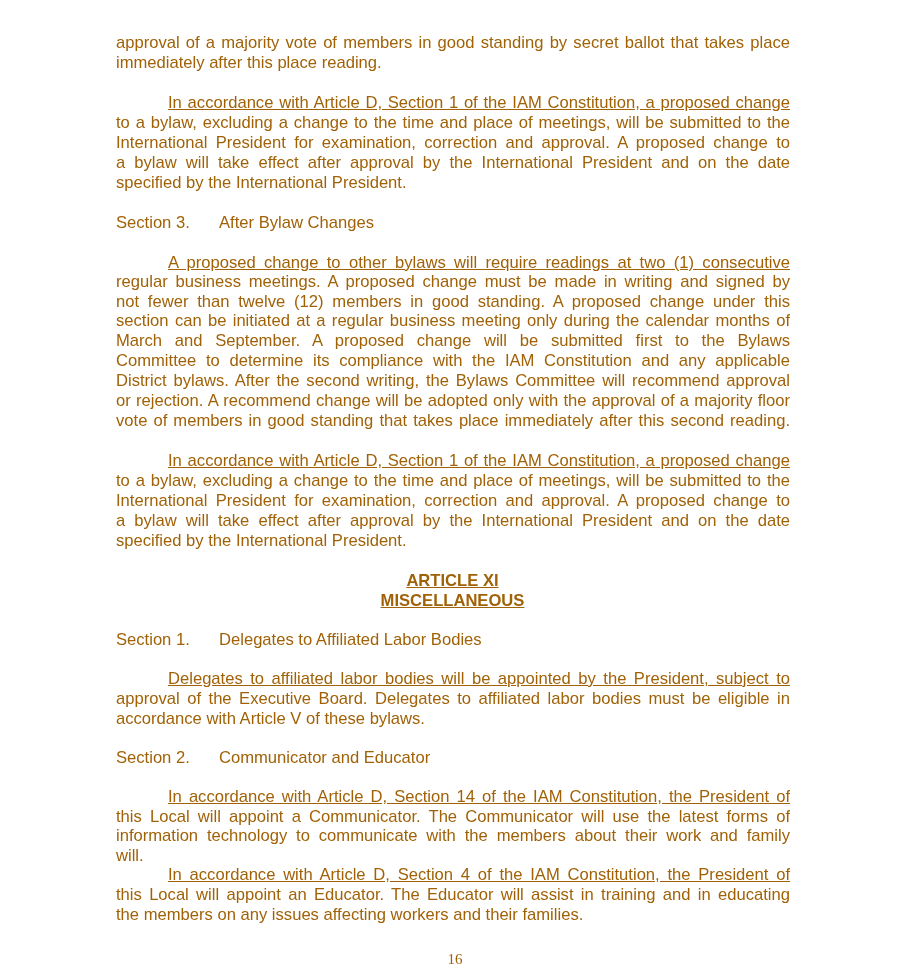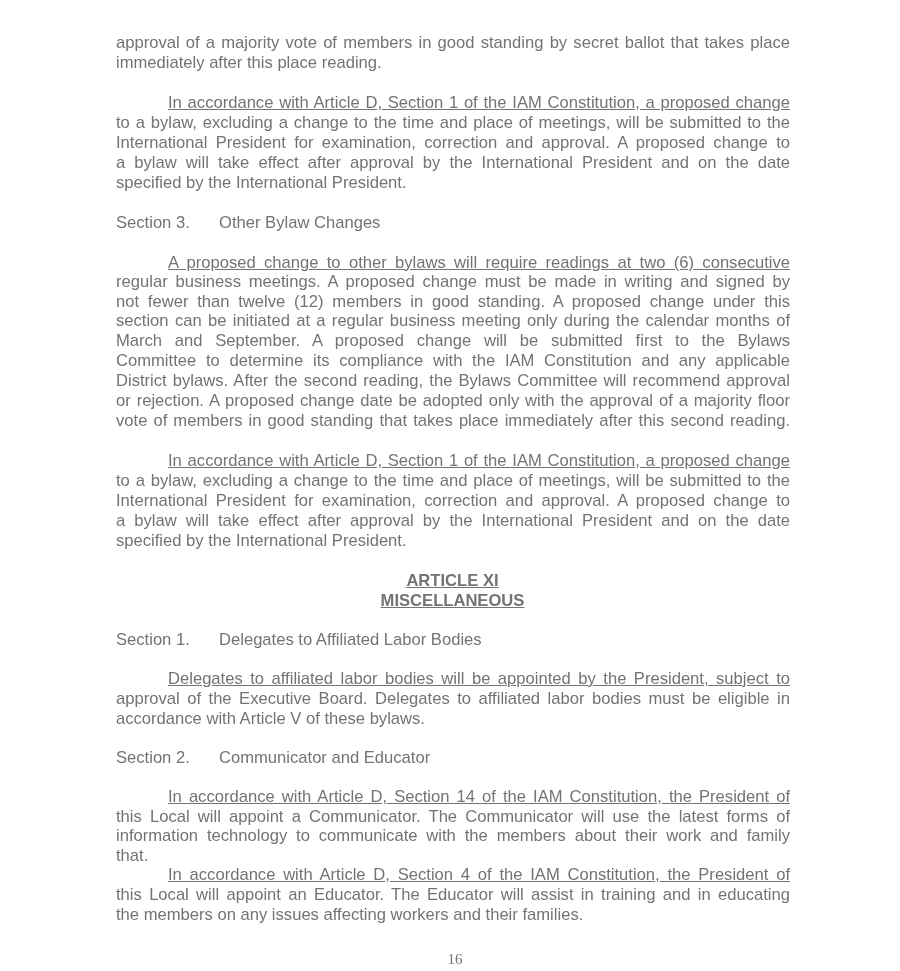--- a/index.html
+++ b/index.html
@@ -1,20 +1,20 @@
 <!DOCTYPE html>
 <html><head>
   <meta charset="utf-8">
   <style>
     html, body { margin: 0; padding: 0; background: #ffffff; }
     body { width: 900px; height: 971px; position: relative; overflow: hidden; }
     .page {
       position: absolute; left: 0; top: 0; width: 900px; height: 971px;
       font-family: "Liberation Sans", sans-serif;
-      font-size: 16.6px; color: #737373;
+      font-size: 16.6px; color: #a16207;
       -webkit-font-smoothing: antialiased;
     }
     .line {
       position: absolute; left: 116px; width: 674px;
       white-space: nowrap; line-height: 20px; height: 20px;
     }
     .justify { text-align: justify; text-align-last: justify; white-space: normal; overflow: hidden; }
     .indent { left: 168px; width: 622px; text-decoration: underline; }
     .sec-label { position: absolute; left: 116px; line-height: 20px; }
     .sec-title { position: absolute; left: 219px; line-height: 20px; }
@@ -40,32 +40,32 @@
   <div>
     <div class="line justify indent" style="top:93px">In accordance with Article D, Section 1 of the IAM Constitution, a proposed change</div>
     <div class="line justify" style="top:113px">to a bylaw, excluding a change to the time and place of meetings, will be submitted to the</div>
     <div class="line justify" style="top:133px">International President for examination, correction and approval. A proposed change to</div>
     <div class="line justify" style="top:153px">a bylaw will take effect after approval by the International President and on the date</div>
     <div class="line" style="top:173px">specified by the International President.</div>
   </div>
 
   <div>
     <span class="sec-label" style="top:213px">Section 3.</span>
-    <span class="sec-title" style="top:213px">Other Bylaw Changes</span>
+    <span class="sec-title" style="top:213px">After Bylaw Changes</span>
   </div>
 
   <div>
-    <div class="line justify indent" style="top:253px">A proposed change to other bylaws will require readings at two (6) consecutive</div>
+    <div class="line justify indent" style="top:253px">A proposed change to other bylaws will require readings at two (1) consecutive</div>
     <div class="line justify" style="top:272px">regular business meetings. A proposed change must be made in writing and signed by</div>
     <div class="line justify" style="top:292px">not fewer than twelve (12) members in good standing. A proposed change under this</div>
     <div class="line justify" style="top:311px">section can be initiated at a regular business meeting only during the calendar months of</div>
     <div class="line justify" style="top:331px">March and September. A proposed change will be submitted first to the Bylaws</div>
     <div class="line justify" style="top:351px">Committee to determine its compliance with the IAM Constitution and any applicable</div>
-    <div class="line justify" style="top:371px">District bylaws. After the second reading, the Bylaws Committee will recommend approval</div>
-    <div class="line justify" style="top:391px">or rejection. A proposed change date be adopted only with the approval of a majority floor</div>
+    <div class="line justify" style="top:371px">District bylaws. After the second writing, the Bylaws Committee will recommend approval</div>
+    <div class="line justify" style="top:391px">or rejection. A recommend change will be adopted only with the approval of a majority floor</div>
     <div class="line justify" style="top:411px">vote of members in good standing that takes place immediately after this second reading.</div>
   </div>
 
   <div>
     <div class="line justify indent" style="top:451px">In accordance with Article D, Section 1 of the IAM Constitution, a proposed change</div>
     <div class="line justify" style="top:471px">to a bylaw, excluding a change to the time and place of meetings, will be submitted to the</div>
     <div class="line justify" style="top:491px">International President for examination, correction and approval. A proposed change to</div>
     <div class="line justify" style="top:511px">a bylaw will take effect after approval by the International President and on the date</div>
     <div class="line" style="top:531px">specified by the International President.</div>
   </div>
@@ -88,21 +88,21 @@
 
   <div>
     <span class="sec-label" style="top:748px">Section 2.</span>
     <span class="sec-title" style="top:748px">Communicator and Educator</span>
   </div>
 
   <div>
     <div class="line justify indent" style="top:787px">In accordance with Article D, Section 14 of the IAM Constitution, the President of</div>
     <div class="line justify" style="top:807px">this Local will appoint a Communicator. The Communicator will use the latest forms of</div>
     <div class="line justify" style="top:826px">information technology to communicate with the members about their work and family</div>
-    <div class="line" style="top:846px">that.</div>
+    <div class="line" style="top:846px">will.</div>
   </div>
 
   <div>
     <div class="line justify indent" style="top:865px">In accordance with Article D, Section 4 of the IAM Constitution, the President of</div>
     <div class="line justify" style="top:885px">this Local will appoint an Educator. The Educator will assist in training and in educating</div>
     <div class="line" style="top:905px">the members on any issues affecting workers and their families.</div>
   </div>
 
   <div class="pagenum" style="top:950px">16</div>
 

